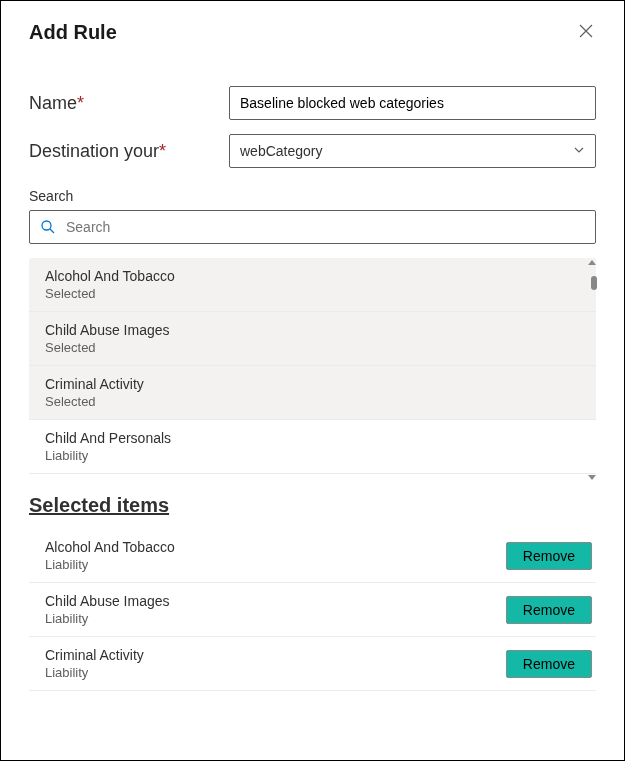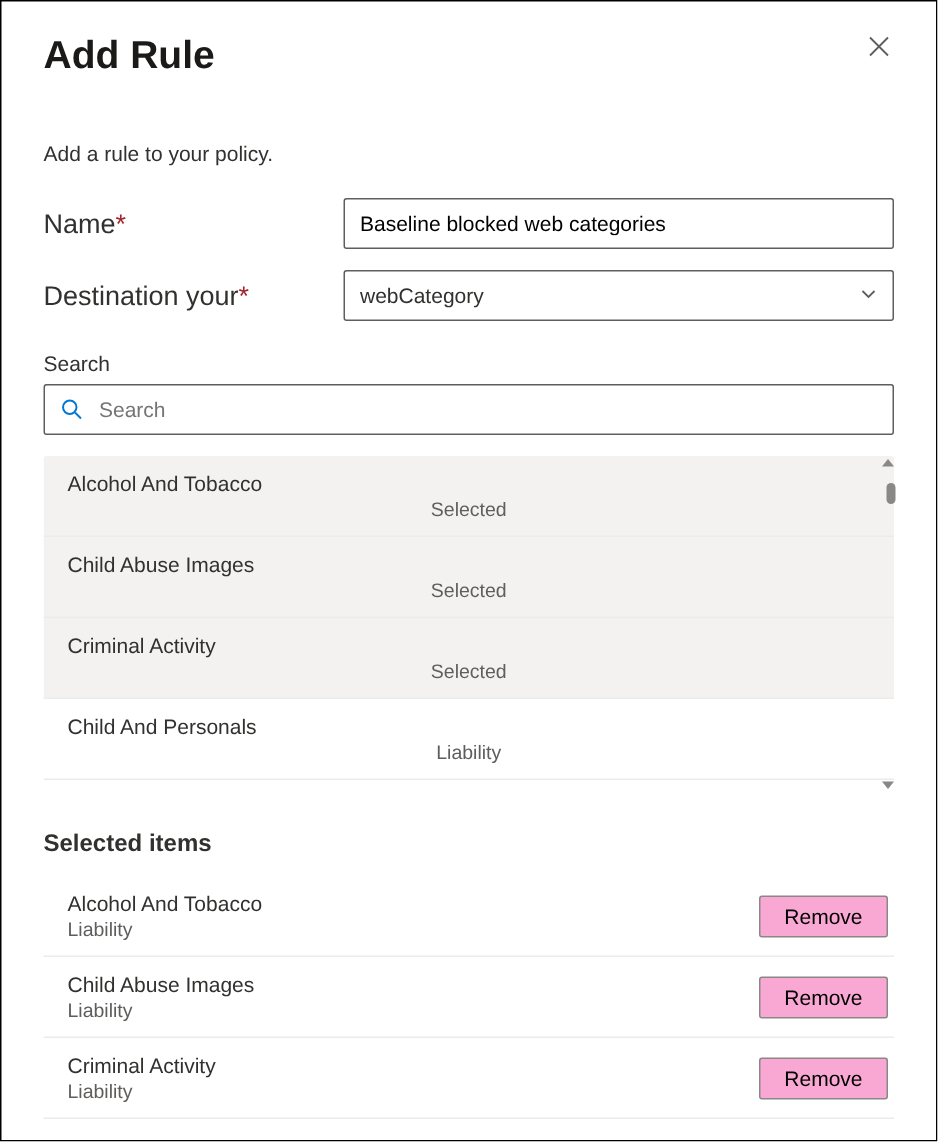--- a/index.html
+++ b/index.html
@@ -17,21 +17,21 @@
       position: relative;
       overflow: hidden;
     }
     .header {
       display: flex;
       justify-content: space-between;
       align-items: flex-start;
       margin-bottom: 42px;
     }
     .title {
-      font-size: 26px;
+      font-size: 20px;
       font-weight: 600;
       color: #1b1a19;
     }
     .close {
       background: none;
       border: none;
       cursor: pointer;
       padding: 2px;
       color: #605e5c;
     }
@@ -105,21 +105,21 @@
       overflow: hidden;
       border-radius: 2px;
     }
     .result-item {
       padding: 10px 16px;
       border-bottom: 1px solid #edebe9;
       cursor: pointer;
     }
     .result-item.sel { background: #f3f2f1; }
     .result-item .name { font-size: 14px; color: #323130; }
-    .result-item .sub { font-size: 13px; color: #605e5c; margin-top: 2px; text-align: center; }
+    .result-item .sub { font-size: 13px; color: #605e5c; margin-top: 2px; }
     .scrollhint {
       position: absolute;
       right: -2px;
       top: 0;
       bottom: 0;
       width: 12px;
       display: flex;
       flex-direction: column;
       justify-content: space-between;
       align-items: center;
@@ -129,35 +129,36 @@
       position: absolute;
       top: 18px;
       right: 1px;
       width: 6px;
       height: 14px;
       background: #8a8886;
       border-radius: 3px;
     }
     .sel-title {
       font-weight: 700;
-      font-size: 16px;
-      margin-top: 26px;
+      font-size: 20px;
+      margin-top: 12px;
       margin-bottom: 12px;
+      text-decoration: underline;
     }
     .sel-item {
       display: flex;
       justify-content: space-between;
       align-items: center;
       padding: 10px 4px 10px 16px;
       border-bottom: 1px solid #edebe9;
     }
     .sel-item .text .name { font-size: 14px; color: #323130; }
     .sel-item .text .sub { font-size: 13px; color: #605e5c; margin-top: 2px; }
     .remove-btn {
-      background: #f9a8d4;
+      background: #14b8a6;
       border: 1px solid #8a8886;
       border-radius: 2px;
       padding: 5px 16px;
       font-size: 14px;
       font-family: inherit;
       cursor: pointer;
     }
   </style>
 </head>
 <body>
@@ -166,21 +167,20 @@
 
   <div class="header">
     <h1 class="title">Add Rule</h1>
     <button class="close">
       <svg width="16" height="16" viewBox="0 0 16 16">
           <path d="M2 2 L14 14 M14 2 L2 14" stroke="#605e5c" stroke-width="1.2" fill="none"></path>
         </svg>
     </button>
   </div>
 
-  <p class="subtitle">Add a rule to your policy.</p>
 
   <div class="form-row">
     <label class="form-label">
       <span>Name</span><span class="req">*</span>
     </label>
     <input class="text-input" type="text" value="Baseline blocked web categories" style="">
   </div>
 
   <div class="form-row">
     <label class="form-label">

